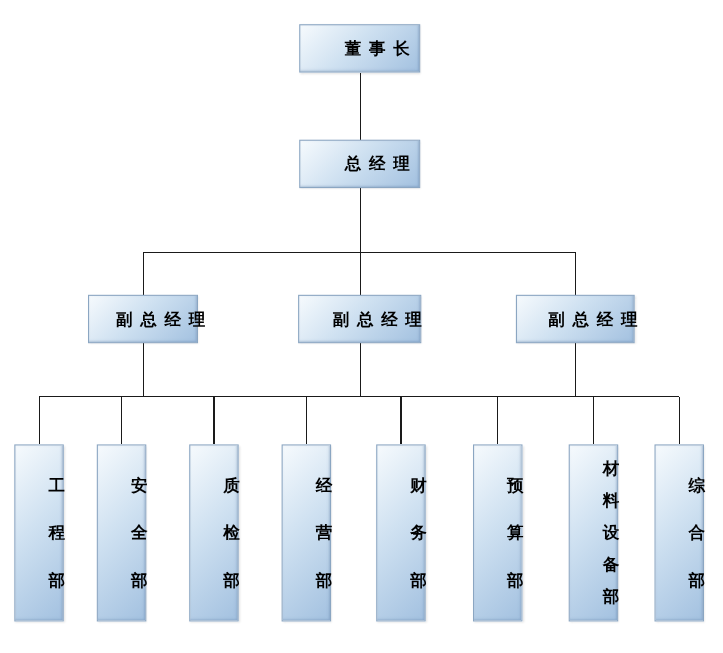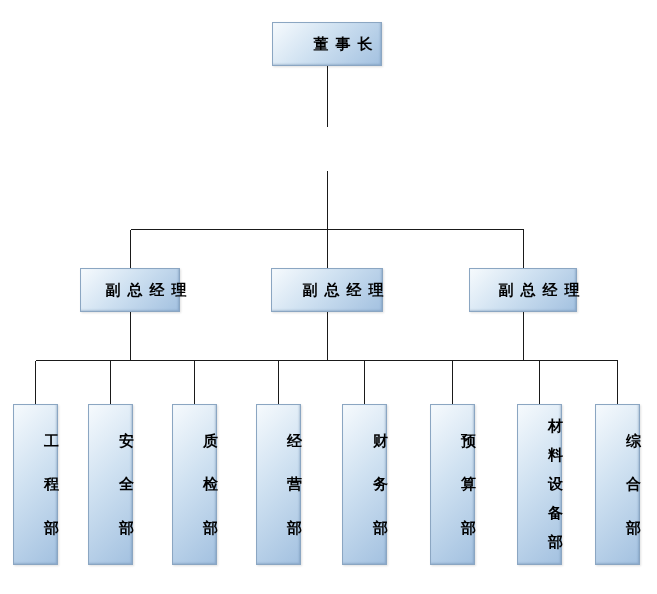--- a/index.html
+++ b/index.html
@@ -104,20 +104,23 @@
              M364.5 360.5 V404
              M452.5 360.5 V404
              M539.5 360.5 V404
              M617.5 360.5 V404" fill="none" stroke="#1a1a1a" stroke-width="1" shape-rendering="crispEdges"></path>
   </svg>
 
   <div class="node hbox n-chairman">
     <span class="hlabel">董事长</span>
   </div>
 
+  <div class="node hbox n-gm">
+    <span class="hlabel">总经理</span>
+  </div>
 
   <div class="node hbox n-dgm1">
     <span class="hlabel">副总经理</span>
   </div>
   <div class="node hbox n-dgm2">
     <span class="hlabel">副总经理</span>
   </div>
   <div class="node hbox n-dgm3">
     <span class="hlabel">副总经理</span>
   </div>

